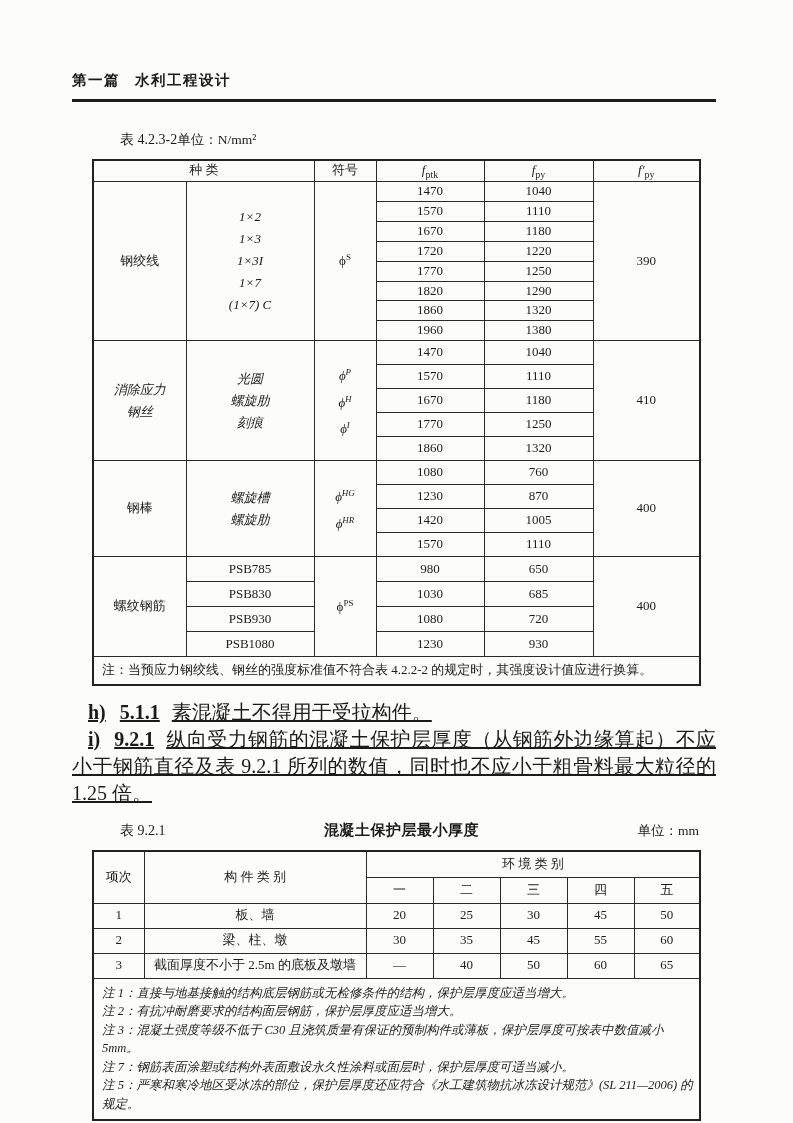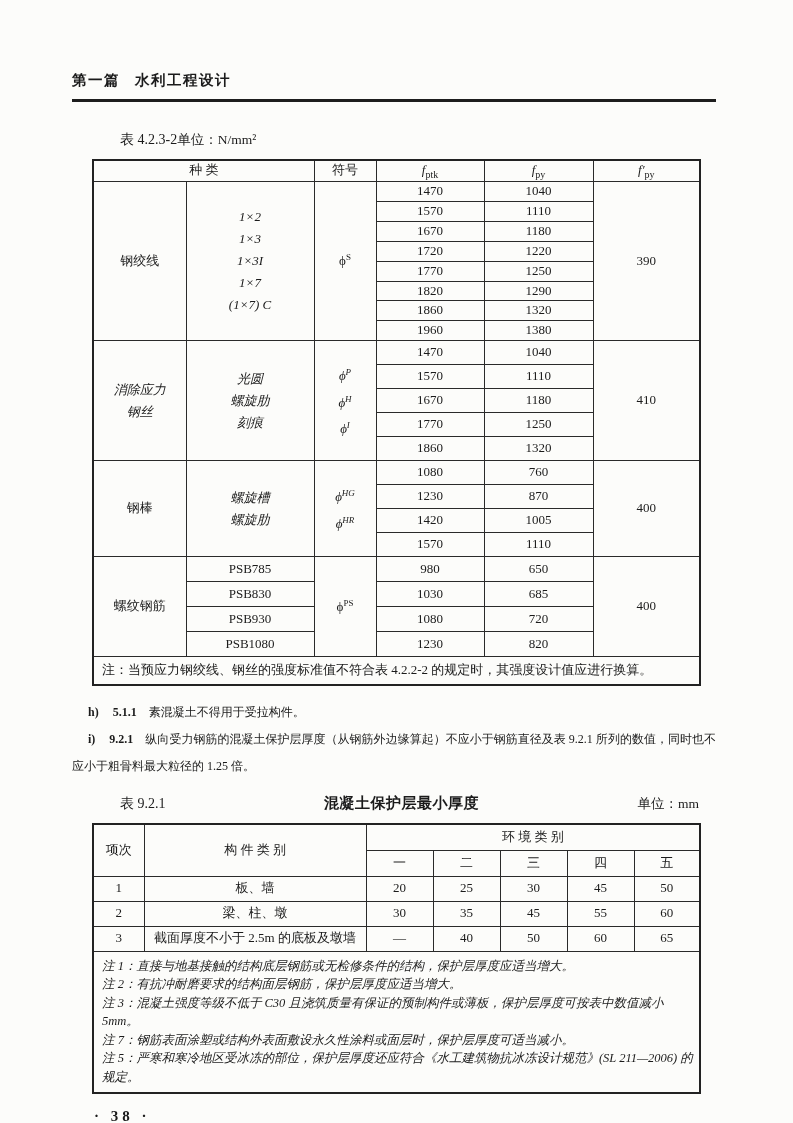--- a/index.html
+++ b/index.html
@@ -37,21 +37,21 @@
   td sub { font-size: 10px; }
   td sup { font-size: 9px; }
   td i { font-family: "Liberation Serif", serif; }
   td.note { text-align: left; padding: 5px 6px 5px 8px; font-size: 13px; height: 28px; }
   .t2 tr.hd td { height: 26px; }
   .t2 tr.dat td { height: 25px; }
   .t2 td.note { padding: 5px 6px 6px 8px; }
   .t2 td.note .ln { line-height: 18.5px; font-size: 12.5px; }
 
   
-  .clause { width: 644px; font-size: 12px; line-height: 27px; text-align: justify; text-indent: 16px; margin-top: 0; }
+  .clause { width: 644px; font-size: 20px; line-height: 27px; text-align: justify; text-indent: 16px; margin-top: 0; text-decoration: underline; }
   .clause.first { margin-top: 13px; }
   .ctag, .cnum { font-weight: 700; }
   .ctag { margin-right: 14px; }
   .cnum { margin-right: 12px; }
 
   
   .pagenum { margin: 14px 0 0 22px; font-size: 15px; font-weight: 700; letter-spacing: 4px; }
 </style>
 </head>
 <body>
@@ -202,21 +202,21 @@
           <td>685</td>
         </tr>
         <tr class="g3">
           <td>PSB930</td>
           <td>1080</td>
           <td>720</td>
         </tr>
         <tr class="g3">
           <td>PSB1080</td>
           <td>1230</td>
-          <td>820</td>
+          <td>930</td>
         </tr>
         <tr>
           <td colspan="6" class="note">注：当预应力钢绞线、钢丝的强度标准值不符合表 4.2.2-2 的规定时，其强度设计值应进行换算。</td>
         </tr>
       </tbody>
   </table>
 
   <p class="clause first">
     <span class="ctag">h)</span><span class="cnum">5.1.1</span><span class="ctext">素混凝土不得用于受拉构件。</span>
   </p>

